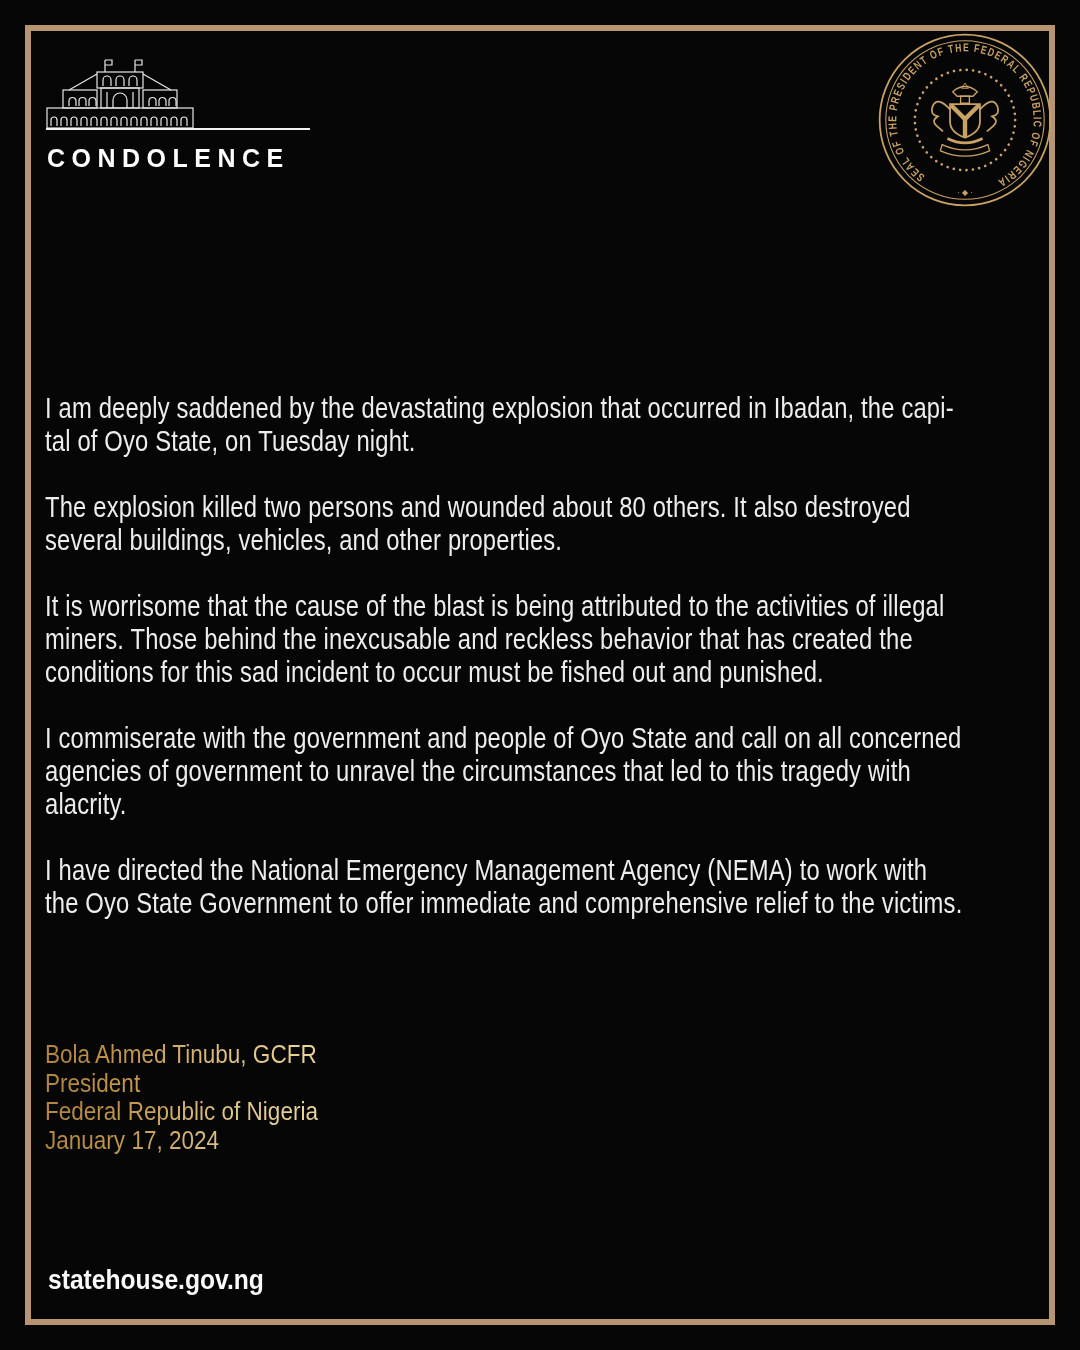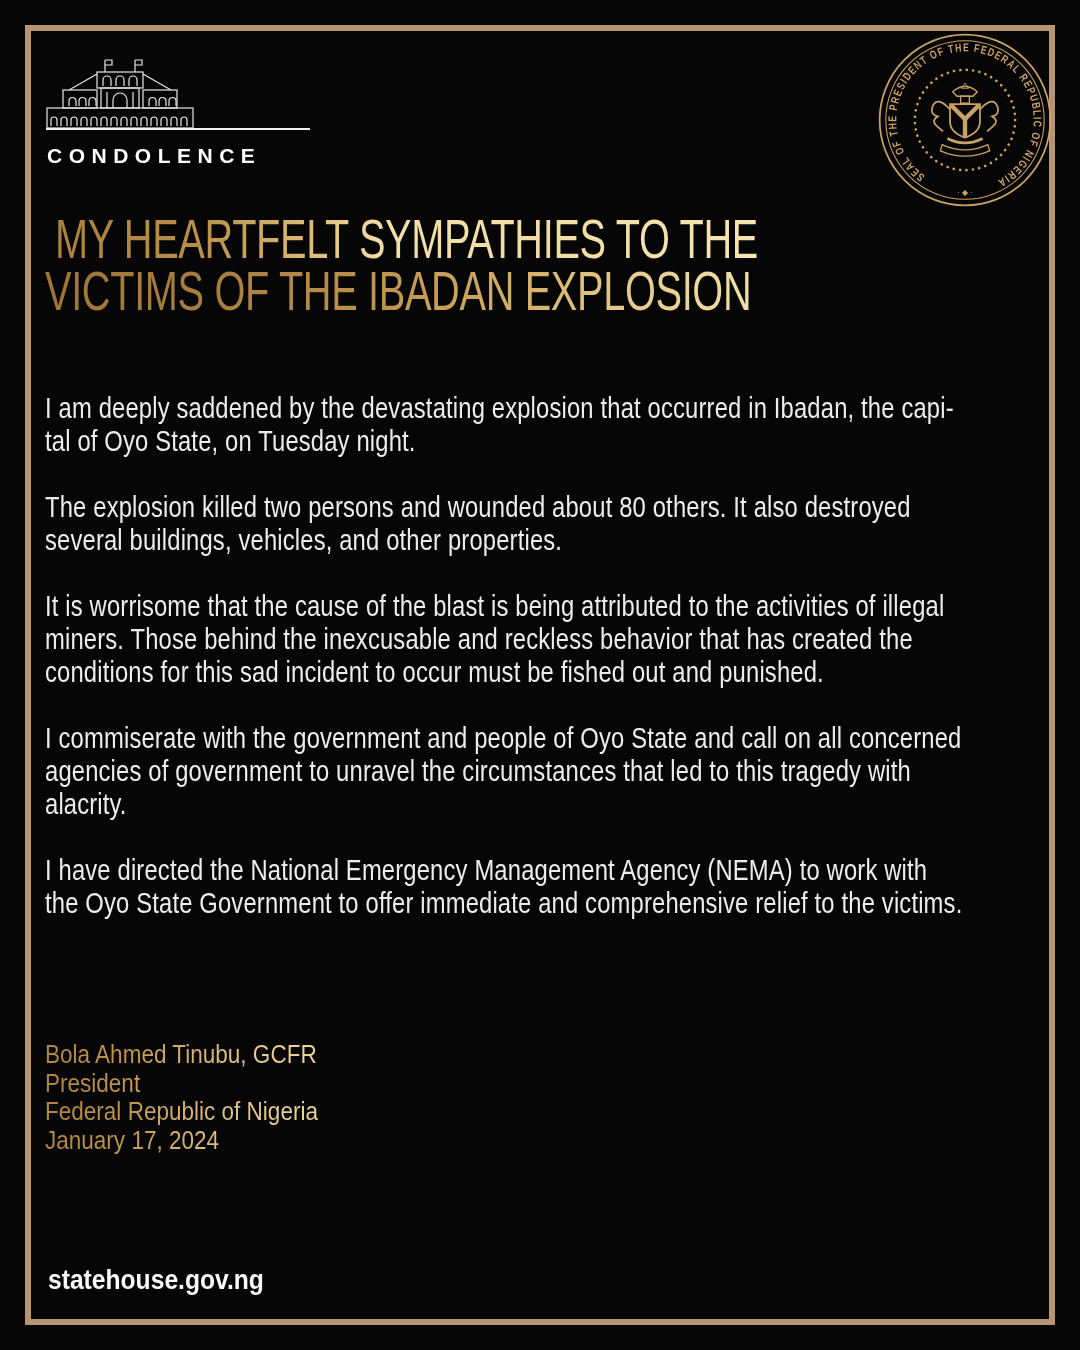--- a/index.html
+++ b/index.html
@@ -10,21 +10,21 @@
   .frame{
     position:absolute;left:25px;top:25px;right:25px;bottom:25px;
     border:6px solid var(--border,#b79570);pointer-events:none;
   }
   
   .building{position:absolute;left:45px;top:56px;width:150px;height:78px;}
   .building path,.building rect{stroke:#e8e8e8;stroke-width:1.2;fill:none;}
   .rule{position:absolute;left:46px;top:128px;width:264px;height:2px;background:#f2f2f2;}
   .condolence{
     position:absolute;left:47px;top:144px;
-    font-size:21px;font-weight:700;letter-spacing:6.5px;color:#fdfdfd;white-space:nowrap;
+    font-size:25px;font-weight:700;letter-spacing:6.5px;color:#fdfdfd;white-space:nowrap;
   }
   .seal{position:absolute;left:877px;top:32px;width:176px;height:176px;}
   
   .title{position:absolute;left:45px;top:214px;margin:0;font-weight:400;}
   .title-line{
     display:inline-block;font-size:56px;line-height:49px;letter-spacing:-0.5px;
     transform:scaleX(.71);transform-origin:0 0;white-space:nowrap;
     -webkit-background-clip:text;background-clip:text;color:transparent;
     -webkit-text-fill-color:transparent;
   }
@@ -108,24 +108,20 @@
       <path class="gold" d="M95,73 h10 v8 h-10 z" stroke-width="1.5"></path>
       <path class="gold" d="M83,82 h34 v20 q0,12 -17,18 q-17,-6 -17,-18 z" stroke-width="2"></path>
       <path class="gold" d="M86,85 L100,99 L114,85 M100,99 V117" stroke-width="5" stroke-linecap="round"></path>
       <path class="gold" d="M83,88 q-15,-16 -20,-3 q-3,9 6,11 q-8,5 -1,11 l7,6" stroke-width="2"></path>
       <path class="gold" d="M117,88 q15,-16 20,-3 q3,9 -6,11 q8,5 1,11 l-7,6" stroke-width="2"></path>
       <path class="gold" d="M80,121 q20,10 40,0" stroke-width="3"></path>
       <path class="gold" d="M74,128 q26,12 52,0 l2,7 q-28,12 -56,0 z" stroke-width="1.5"></path>
     </g>
   </svg>
 
-  <h1 class="title">
-    <span class="title-line title-line1">MY HEARTFELT SYMPATHIES TO THE</span>
-    <span class="title-line title-line2">VICTIMS OF THE IBADAN EXPLOSION</span>
-  </h1>
 
   <div class="bodytext">
     <p class="para">I am deeply saddened by the devastating explosion that occurred in Ibadan, the capi-
 tal of Oyo State, on Tuesday night.</p>
     <p class="para">The explosion killed two persons and wounded about 80 others. It also destroyed
 several buildings, vehicles, and other properties.</p>
     <p class="para">It is worrisome that the cause of the blast is being attributed to the activities of illegal
 miners. Those behind the inexcusable and reckless behavior that has created the
 conditions for this sad incident to occur must be fished out and punished.</p>
     <p class="para">I commiserate with the government and people of Oyo State and call on all concerned

